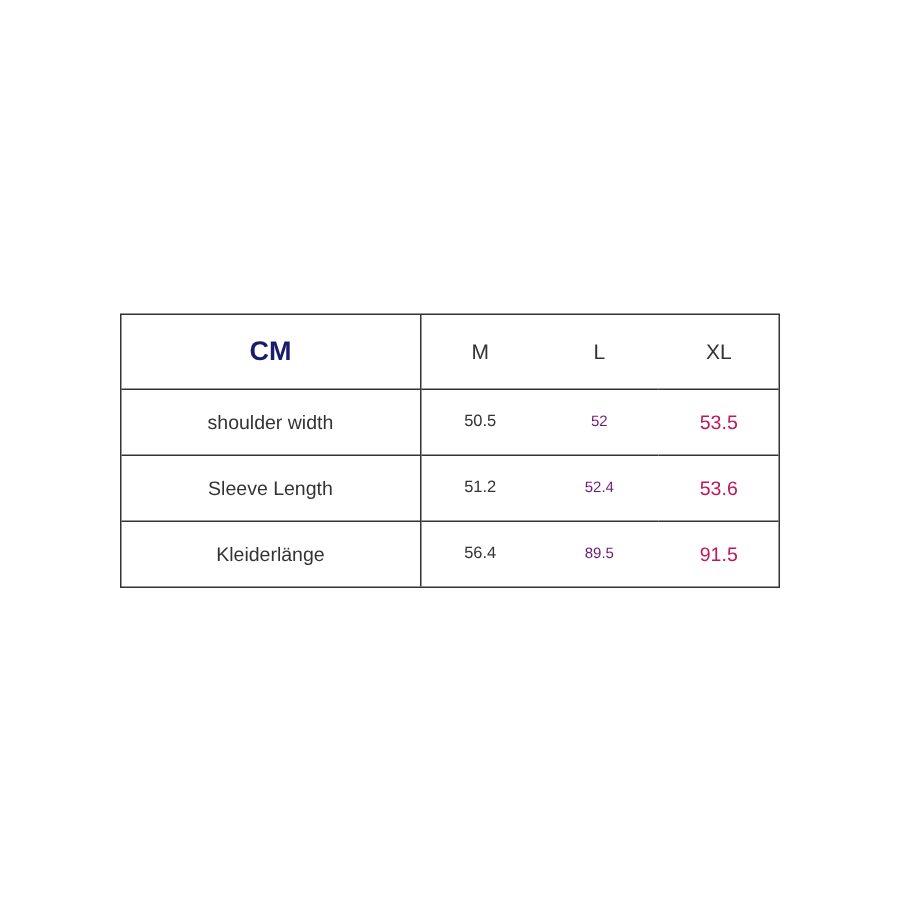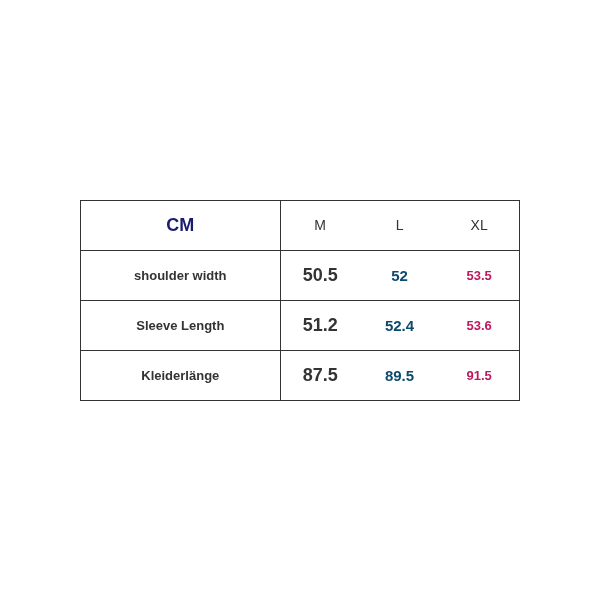--- a/index.html
+++ b/index.html
@@ -27,21 +27,20 @@
       width: 100%;
       border-collapse: collapse;
     }
 
     thead tr {
       border-bottom: 1.5px solid #333;
     }
 
     tbody tr {
       border-bottom: 1.5px solid #333;
-      font-weight: bold;
     }
 
     tbody tr:last-child {
       border-bottom: none;
     }
 
     th, td {
       padding: 14px 10px;
       text-align: center;
       font-size: 14px;
@@ -65,26 +64,26 @@
 
     td.row-label {
       text-align: center;
       border-right: 1.5px solid #333;
       color: #333;
       font-size: 13px;
     }
 
     td.val-m {
       color: #333;
-      font-size: 18px;
+      font-size: 11px;
     }
 
     td.val-l {
-      color: #0c4a6e;
-      font-size: 15px;
+      color: #701a75;
+      font-size: 10px;
       text-align: center;
     }
 
     td.val-xl {
       color: #be185d;
       font-size: 13px;
     }
   </style>
 </head>
 <body>
@@ -107,19 +106,19 @@
           <td class="val-xl">53.5</td>
         </tr>
         <tr>
           <td class="row-label">Sleeve Length</td>
           <td class="val-m">51.2</td>
           <td class="val-l">52.4</td>
           <td class="val-xl">53.6</td>
         </tr>
         <tr>
           <td class="row-label">Kleiderlänge</td>
-          <td class="val-m">87.5</td>
+          <td class="val-m">56.4</td>
           <td class="val-l">89.5</td>
           <td class="val-xl">91.5</td>
         </tr>
       </tbody>
   </table>
 </div>
 
 </body></html>

